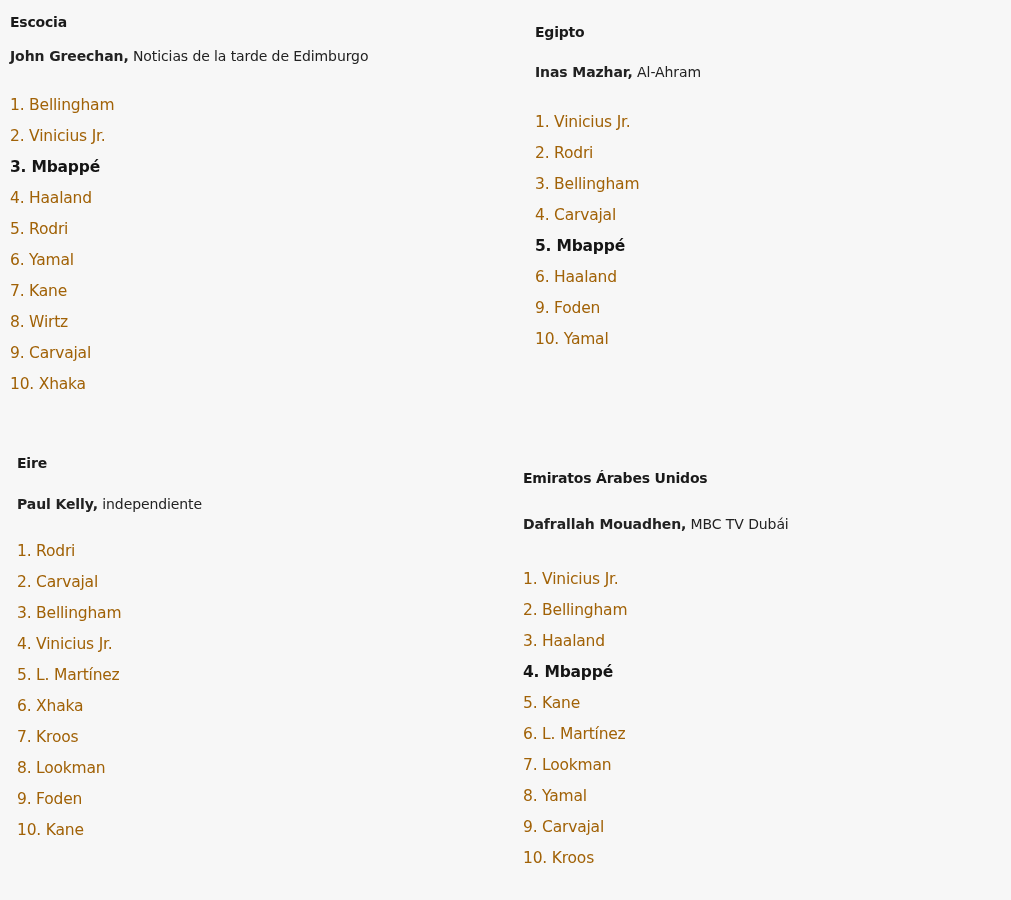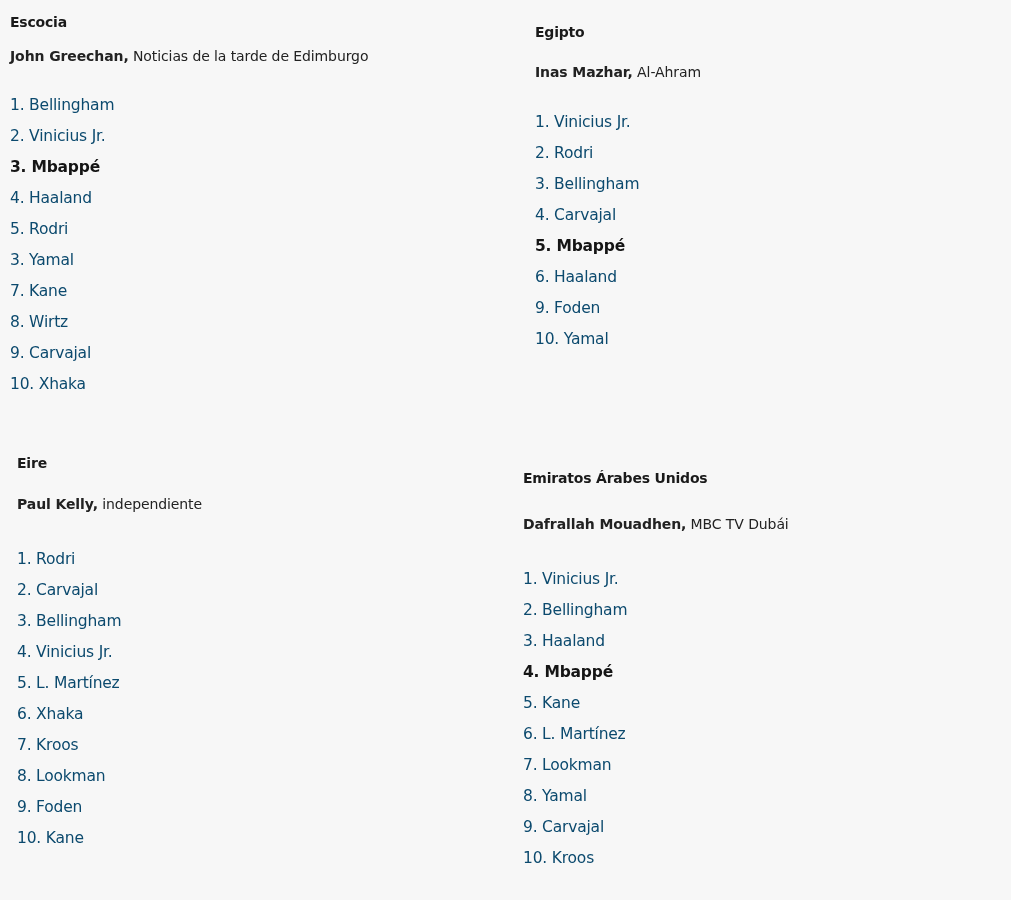--- a/index.html
+++ b/index.html
@@ -12,39 +12,39 @@
   }
   .block { position: absolute; }
   .country {
     font-weight: bold; font-size: 14px; margin: 0;
     color: #1a1a1a; letter-spacing: -0.2px;
   }
   .byline { font-size: 14px; margin: 0; color: #222; letter-spacing: -0.1px; }
   .byline .name { font-weight: bold; }
   .byline .outlet.italic { }
   ol.rank { list-style: none; margin: 0; padding: 0; }
-  ol.rank li { font-size: 15.5px; height: 31px; line-height: 31px; color: #0c4a6e; letter-spacing: -0.2px; }
+  ol.rank li { font-size: 15.5px; height: 31px; line-height: 31px; color: #a16207; letter-spacing: -0.2px; }
   ol.rank li.bold { font-weight: bold; color: #151515; }
 </style>
 </head>
 <body>
 
 <section class="block" style="left:10px; top:14px; width:480px;">
   <h2 class="country">Escocia</h2>
   <p class="byline" style="margin-top:18px;">
     <span class="name">John Greechan,</span>
     <span class="outlet italic">Noticias de la tarde de Edimburgo</span>
   </p>
   <ol class="rank" style="margin-top:26px;">
       <li>1. Bellingham</li>
       <li>2. Vinicius Jr.</li>
       <li class="bold">3. Mbappé</li>
       <li>4. Haaland</li>
       <li>5. Rodri</li>
-      <li>3. Yamal</li>
+      <li>6. Yamal</li>
       <li>7. Kane</li>
       <li>8. Wirtz</li>
       <li>9. Carvajal</li>
       <li>10. Xhaka</li>
     </ol>
 </section>
 
 <section class="block" style="left:535px; top:24px; width:470px;">
   <h2 class="country">Egipto</h2>
   <p class="byline" style="margin-top:24px;">
@@ -62,21 +62,21 @@
       <li>10. Yamal</li>
     </ol>
 </section>
 
 <section class="block" style="left:17px; top:455px; width:480px;">
   <h2 class="country">Eire</h2>
   <p class="byline" style="margin-top:25px;">
     <span class="name">Paul Kelly,</span>
     <span class="outlet">independiente</span>
   </p>
-  <ol class="rank" style="margin-top:32px;">
+  <ol class="rank" style="margin-top:24px;">
       <li>1. Rodri</li>
       <li>2. Carvajal</li>
       <li>3. Bellingham</li>
       <li>4. Vinicius Jr.</li>
       <li>5. L. Martínez</li>
       <li>6. Xhaka</li>
       <li>7. Kroos</li>
       <li>8. Lookman</li>
       <li>9. Foden</li>
       <li>10. Kane</li>

